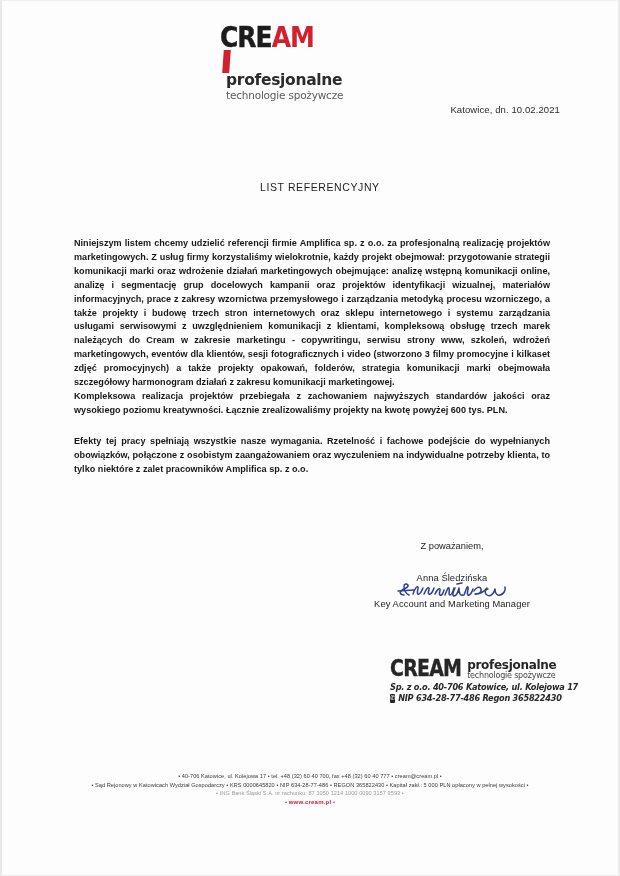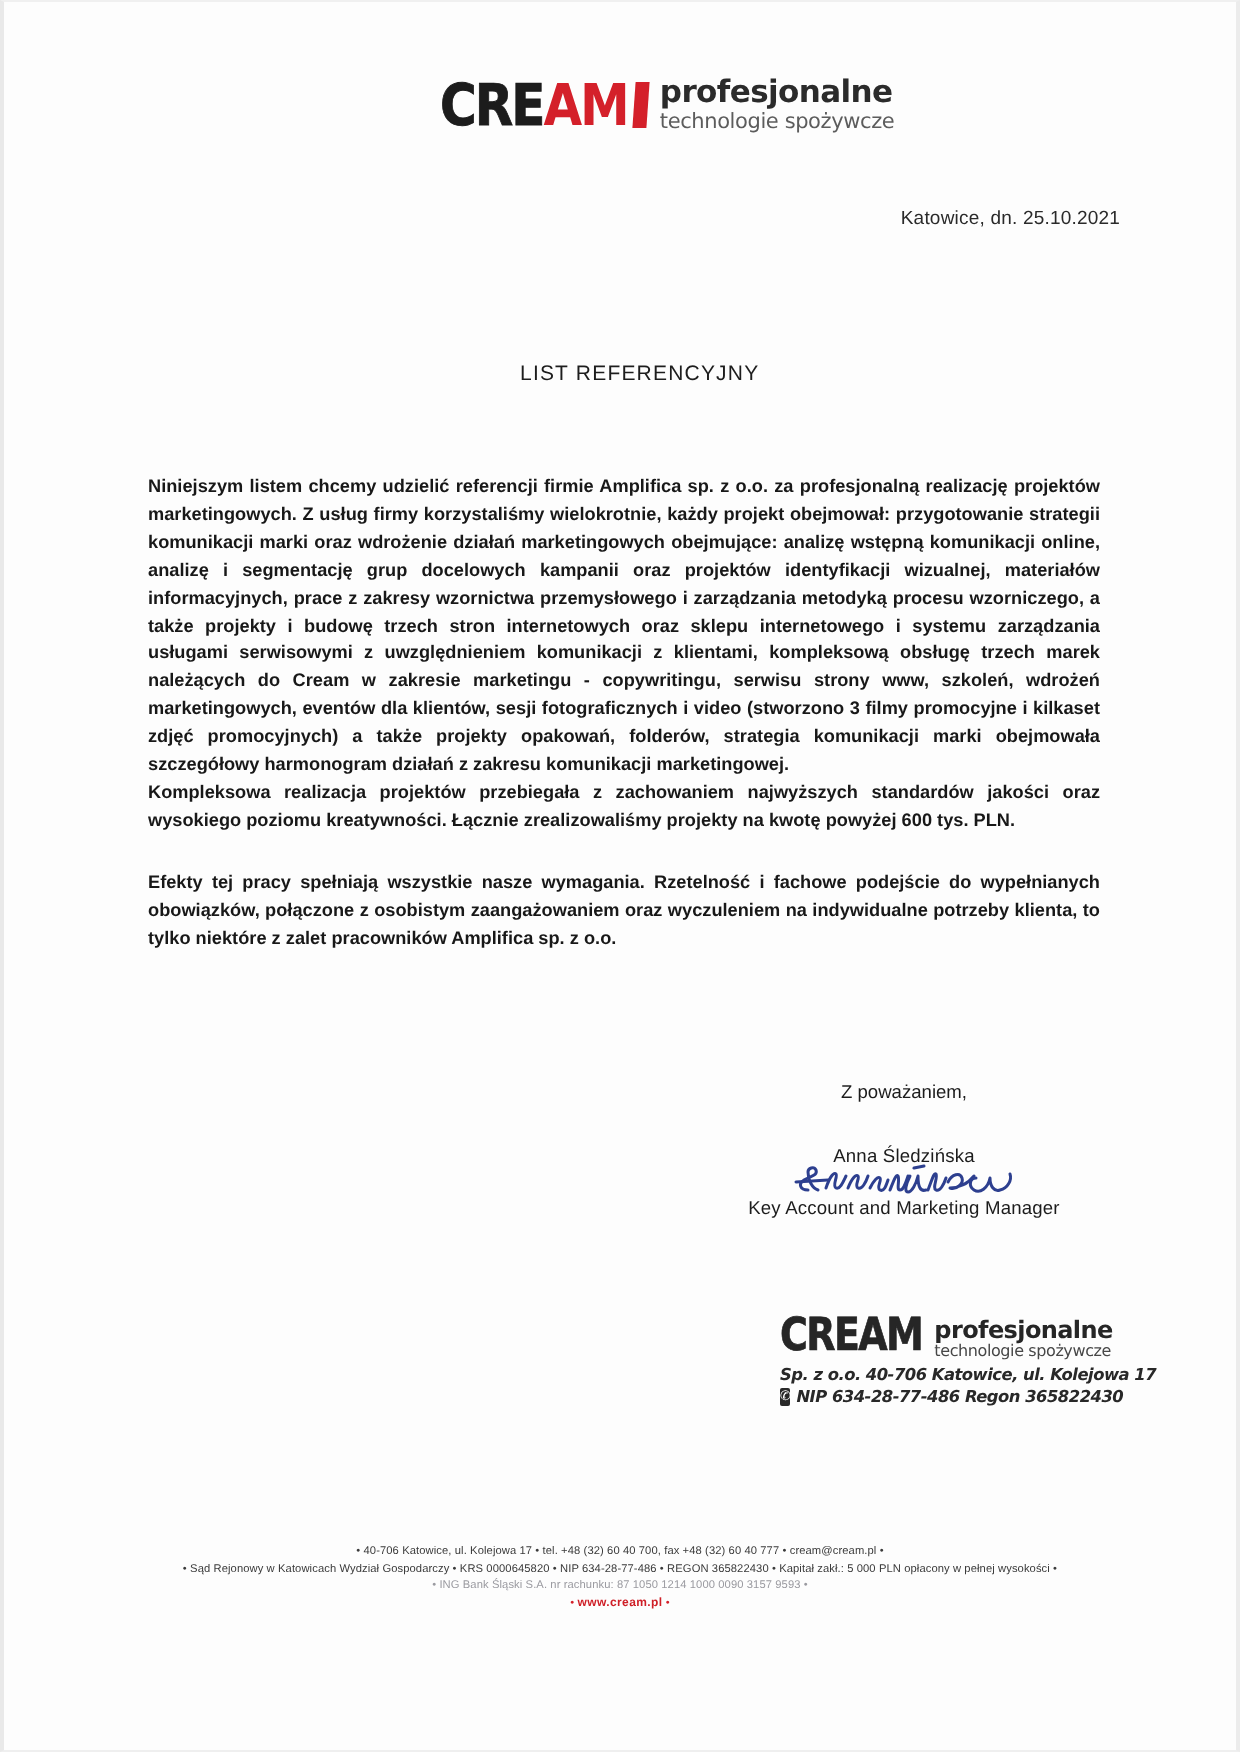--- a/index.html
+++ b/index.html
@@ -22,23 +22,24 @@
     box-sizing: border-box;
     border-left: 2px solid #e9e9e9;
     border-right: 2px solid #ececec;
     border-top: 1px solid #f0f0f0;
     border-bottom: 1px solid #efefef;
   }
   
   #header-logo {
     position: absolute;
     left: 218px;
-    top: 38px;
+    top: 24px;
     display: flex;
-    align-items: center;
+    align-items: flex-start;
+    flex-direction: column;
   }
   .logo-cream {
     display: flex;
     align-items: center;
     font-weight: bold;
     font-size: 25px;
     letter-spacing: -1px;
     line-height: 1;
     font-family: "DejaVu Sans", sans-serif;
     transform: scaleY(1.15);
@@ -251,21 +252,21 @@
       <span class="seg-a">CRE</span>
         <span class="seg-b">AM</span>
     </div>
     <div class="logo-slab"></div>
     <div class="logo-words">
       <span class="logo-w1">profesjonalne</span>
       <span class="logo-w2">technologie spożywcze</span>
     </div>
   </div>
 
-  <div id="date-line">Katowice, dn. 25.10.2021</div>
+  <div id="date-line">Katowice, dn. 10.02.2021</div>
 
   <div id="doc-title">LIST REFERENCYJNY</div>
 
   <div id="letter-body">
     <p class="para tight">Niniejszym listem chcemy udzielić referencji firmie Amplifica sp. z o.o.   za profesjonalną realizację projektów marketingowych. Z usług firmy korzystaliśmy wielokrotnie, każdy projekt obejmował: przygotowanie strategii komunikacji marki oraz wdrożenie działań marketingowych obejmujące: analizę wstępną komunikacji online, analizę i segmentację grup docelowych kampanii oraz projektów identyfikacji  wizualnej, materiałów informacyjnych, prace z zakresy wzornictwa przemysłowego i zarządzania metodyką procesu wzorniczego, a także projekty i budowę trzech stron internetowych oraz sklepu internetowego i systemu zarządzania usługami serwisowymi z uwzględnieniem komunikacji z klientami, kompleksową obsługę trzech marek należących do Cream w zakresie marketingu - copywritingu, serwisu strony www, szkoleń, wdrożeń marketingowych, eventów dla klientów, sesji fotograficznych i video (stworzono 3 filmy promocyjne i kilkaset zdjęć promocyjnych)  a także projekty opakowań, folderów, strategia komunikacji marki obejmowała szczegółowy harmonogram działań z zakresu komunikacji marketingowej.</p>
     <p class="para gap-lg">Kompleksowa realizacja projektów przebiegała z zachowaniem najwyższych standardów jakości oraz wysokiego poziomu kreatywności. Łącznie zrealizowaliśmy projekty na kwotę powyżej 600 tys. PLN.</p>
     <p class="para gap-lg">Efekty tej pracy spełniają wszystkie nasze wymagania. Rzetelność i fachowe podejście do wypełnianych obowiązków, połączone z osobistym zaangażowaniem oraz wyczuleniem na indywidualne potrzeby klienta, to tylko niektóre z zalet pracowników Amplifica sp. z o.o.</p>
   </div>
 
   <div id="signature-block">

